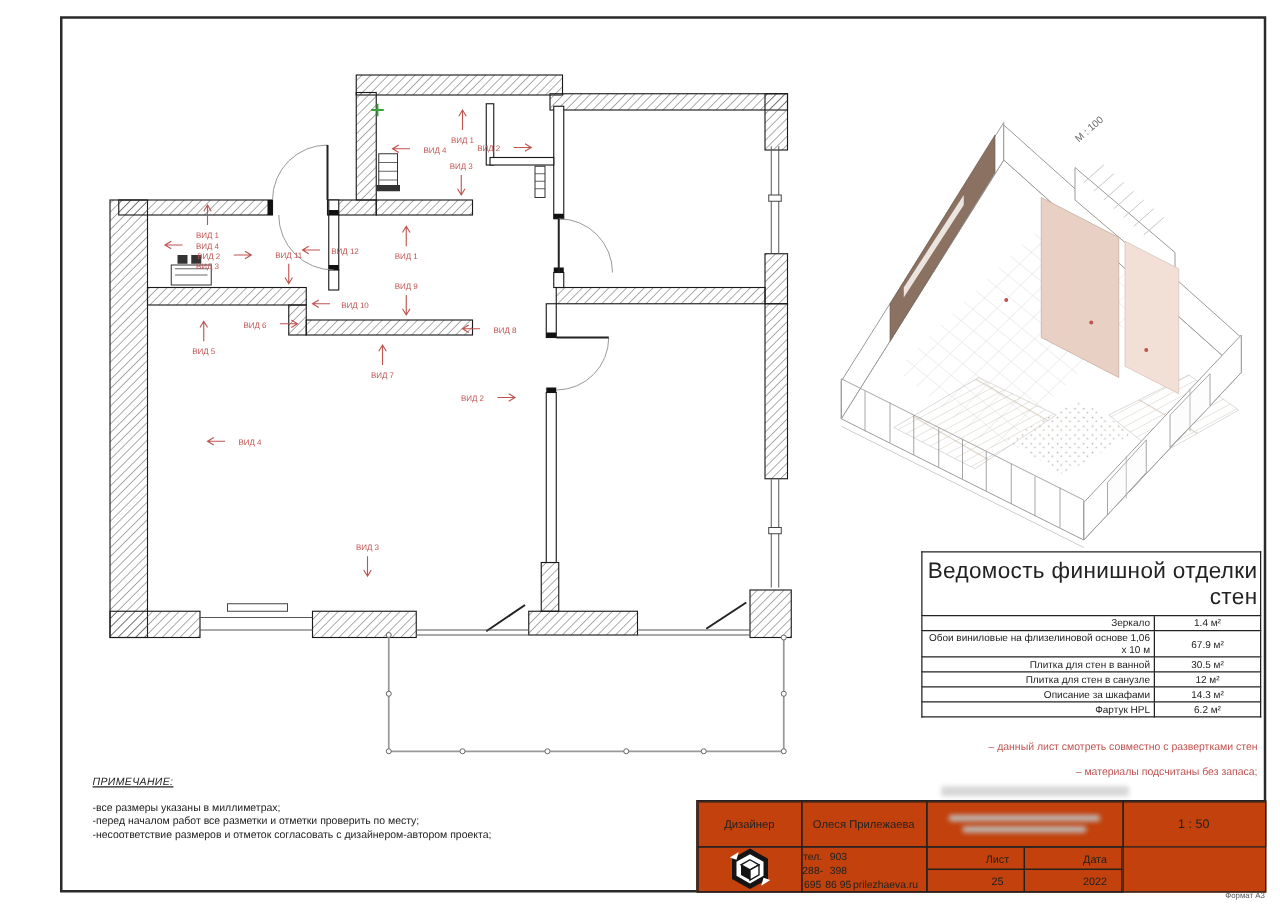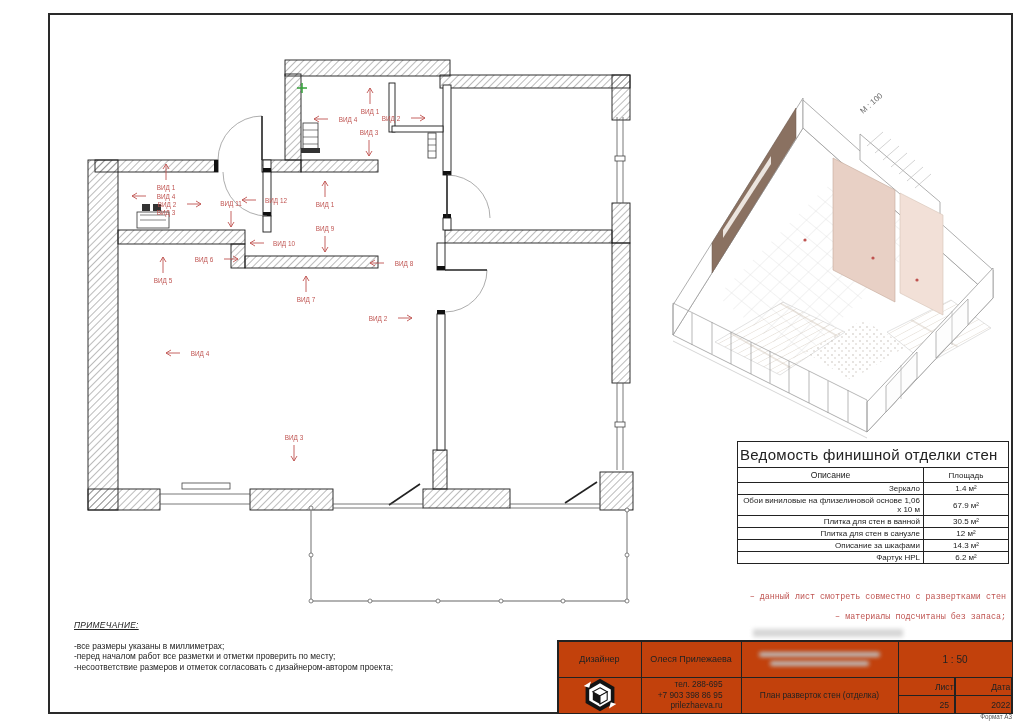--- a/index.html
+++ b/index.html
@@ -27,38 +27,38 @@
   .vma{stroke:#bf5350;fill:none;stroke-width:.9;}
 
   
   .axf{stroke:#9a9a9a;stroke-width:.8;fill:#fff;}
   .axl{stroke:#b5b5b5;stroke-width:.6;fill:none;}
   .ax-label{font-size:8px;fill:#666;font-family:"Liberation Sans",sans-serif;}
 
   
   .ftable{position:absolute;left:737px;top:441px;width:272px;border-collapse:collapse;background:#fff;}
   .ftable td,.ftable th{border:1px solid #222;font-weight:normal;text-align:right;}
-  .ftable .title{font-size:15px;text-align:left;padding:4px 2px;letter-spacing:.3px;}
+  .ftable .title{font-size:18px;text-align:right;padding:4px 2px;letter-spacing:.3px;}
   .ftable .hdr{font-size:8.6px;text-align:center;padding:2px;}
   .ftable .desc{font-size:8px;padding:1px 3px;}
   .ftable .num{font-size:8px;text-align:center;width:80px;padding:1px 2px;}
 
   
   .notes{position:absolute;left:74px;top:620px;font-size:8.4px;line-height:1.25;}
   .notes .nt{text-decoration:underline;margin-bottom:10px;letter-spacing:.3px;font-style:italic;}
   .rednotes{position:absolute;right:18px;top:592px;text-align:right;color:#bf5350;font-size:8.4px;}
-  .rednotes div{margin-bottom:10px;font-family:Liberation Mono, monospace;}
+  .rednotes div{margin-bottom:10px;}
 
   
   .tb{position:absolute;left:557px;top:640px;width:454px;display:grid;
       grid-template-columns:83px 100px 157px 114px;grid-auto-rows:36px;
       border:1.8px solid #222;background:#c2410c;}
   .tb .cell{border:1px solid #222;margin:-.5px;display:flex;align-items:center;justify-content:center;
             font-size:9px;text-align:center;overflow:hidden;}
-  .tb .contacts{flex-direction:column;align-items:flex-end;padding-right:18px;font-size:8.3px;line-height:1.3;justify-content:center;}
+  .tb .contacts{flex-direction:row;align-items:flex-end;padding-right:6px;font-size:8.3px;line-height:1.3;justify-content:center;}
   .tb .dt{font-size:8.4px;}
   .tb .scale{font-size:10px;}
   .sub{display:grid;grid-template-columns:50% 50%;grid-template-rows:18px 18px;width:100%;height:100%;}
   .sub>div{border:.8px solid #222;margin:-.4px;display:flex;align-items:center;justify-content:center;font-size:8.6px;padding-left:35px;}
   .blurbox{display:flex;flex-direction:column;gap:4px;align-items:center;justify-content:center;width:100%;height:100%;}
   .bbar{height:5px;background:#bdbdbd;border-radius:2px;filter:blur(2px);}
   .blurstrip{position:absolute;left:753px;top:629px;width:150px;height:8px;background:#d6d6d6;filter:blur(2px);}
   .format{position:absolute;right:12px;top:713px;font-size:6.3px;color:#555;}
 </style>
 </head>
@@ -270,24 +270,20 @@
     <circle cx="262" cy="200" r="1.6" fill="#bf5350"></circle>
 
     <text class="ax-label" x="208" y="34" transform="rotate(-41,208,34)">М : 100</text>
   </svg>
 
   <table class="ftable">
     <tbody>
       <tr>
           <td class="title" colspan="2">Ведомость финишной отделки стен</td>
         </tr>
-      <tr>
-        <td class="hdr">Описание</td>
-        <td class="hdr num">Площадь</td>
-      </tr>
     </tbody>
     <tbody>
         <tr>
           <td class="desc">Зеркало</td>
           <td class="num">1.4 м²</td>
         </tr>
         <tr>
           <td class="desc">Обои виниловые на флизелиновой основе 1,06 х 10 м</td>
           <td class="num">67.9 м²</td>
         </tr>
@@ -343,21 +339,20 @@
         <polygon points="28,16.5 20,21 20,30 28,25.5" fill="#fff" stroke="#141414" stroke-width="1.2"></polygon>
         <polygon points="2,10 10,5 8,12" fill="#fff"></polygon>
         <polygon points="38,30 30,35 32,28" fill="#fff"></polygon>
       </svg>
     </div>
     <div class="cell contacts">
       <div>тел. 288-695</div>
       <div>+7 903 398 86 95</div>
       <div>prilezhaeva.ru</div>
     </div>
-    <div class="cell dt">План разверток стен (отделка)</div>
     <div class="cell" style="padding:0">
       <div class="sub">
         <div>Лист</div>
         <div>Дата</div>
         <div>25</div>
         <div>2022</div>
       </div>
     </div>
   </div>
 

